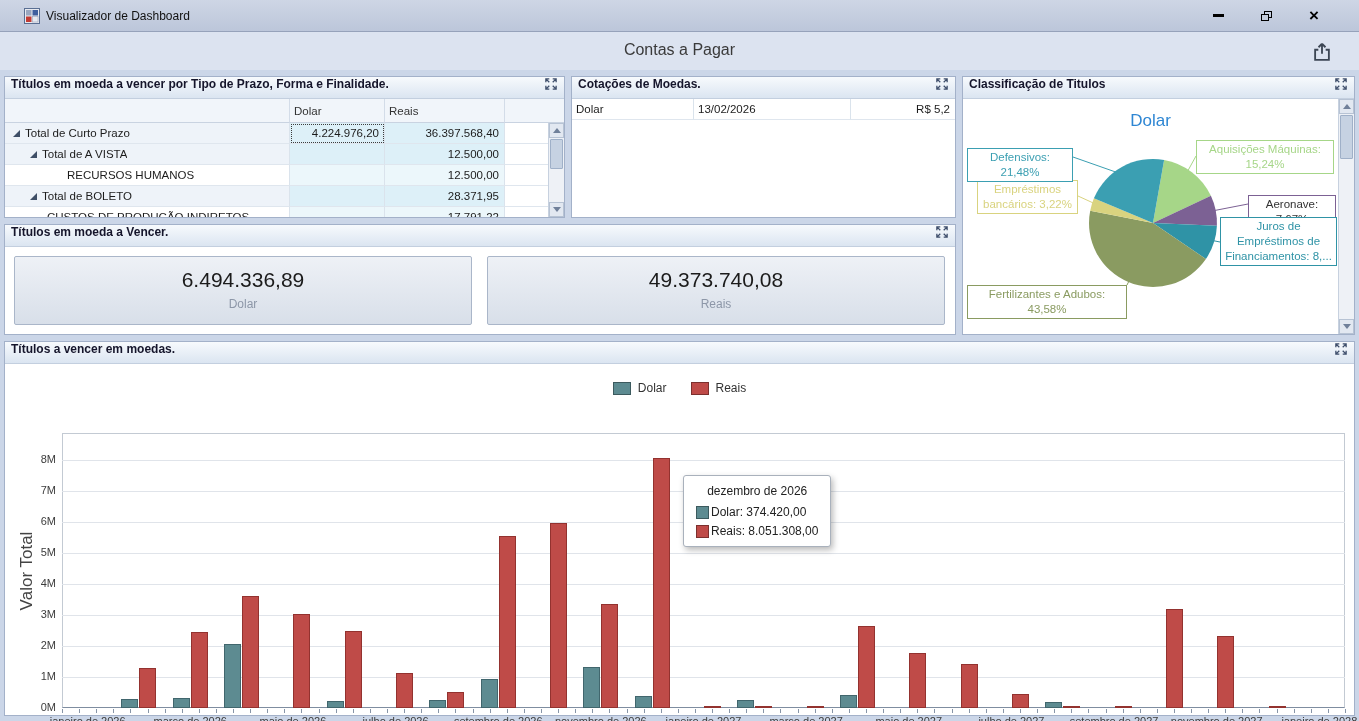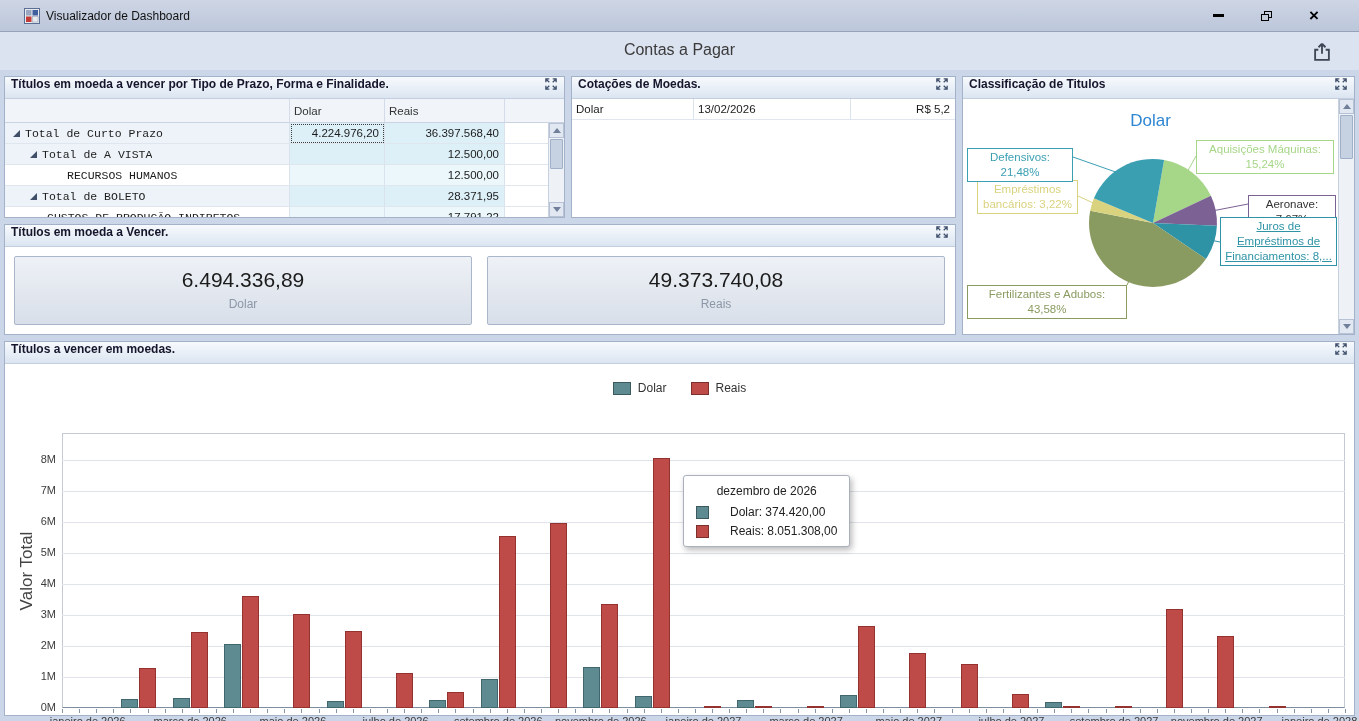--- a/index.html
+++ b/index.html
@@ -46,21 +46,21 @@
   .trow { height:21px; background:#fff; }
   .trow.grp .lab { background:#eef3f9; }
   .lab { flex:0 0 285px; }
   .vcol { flex:0 0 95px; justify-content:flex-end; padding-right:5px; }
   .rcol { flex:0 0 120px; justify-content:flex-end; padding-right:5px; }
   .fil  { flex:1 1 auto; border-right:none; }
   .val-d { background:#ddf0f8; }
   .val-l { background:#ecf7fb; }
   .focus { outline:1px dotted #3c3c3c; outline-offset:-2px; }
   .tri { width:0; height:0; border-left:7px solid transparent; border-bottom:7px solid #3f4f67; margin-right:5px; flex:none; }
-  .tlabel { overflow:hidden; text-overflow:ellipsis;font-family:Liberation Mono, monospace; }
+  .tlabel { overflow:hidden; text-overflow:ellipsis; }
 
   
   .vscroll { position:absolute; width:16px; background:#eef1f6; border-left:1px solid #c7d1df; }
   .sbtn { position:absolute; left:0; width:15px; height:15px; background:#e2e8f1;
     border:1px solid #b7c3d4; display:flex; align-items:center; justify-content:center; }
   .arr-up { width:0; height:0; border-left:4px solid transparent; border-right:4px solid transparent; border-bottom:5px solid #70809a; }
   .arr-dn { width:0; height:0; border-left:4px solid transparent; border-right:4px solid transparent; border-top:5px solid #70809a; }
   .sthumb { position:absolute; left:1px; width:13px; background:#c6d2e2; border:1px solid #9fb0c8; border-radius:1px; }
 
   
@@ -84,21 +84,21 @@
   .grid { position:absolute; height:1px; background:#e0e4ea; }
   .ytick { position:absolute; width:40px; text-align:right; font-size:11px; color:#3c3c3c; }
   .xtickmark { position:absolute; width:1px; height:4px; background:#8795a8; }
   .xlab { position:absolute; width:120px; text-align:center; font-size:11px; color:#3c3c3c; }
   .bar { position:absolute; border-style:solid; border-width:1px; }
   #ylabel { position:absolute; transform:rotate(-90deg); transform-origin:center;
     font-size:17px; color:#444; white-space:nowrap; }
   #tooltip { position:absolute; background:#fff; border:1px solid #a9b1bc; border-radius:3px;
     box-shadow:2px 3px 6px rgba(0,0,0,.28); padding:8px 12px; z-index:5; }
   #tooltip .tt-title { font-size:12px; color:#222; text-align:center; margin-bottom:7px; }
-  .tt-row { display:flex; align-items:center; gap:21px; font-size:12px; color:#222; margin-top:5px; }
+  .tt-row { display:flex; align-items:center; gap:2px; font-size:12px; color:#222; margin-top:5px; }
   .tt-sw { width:13px; height:13px; border:1px solid rgba(0,0,0,.35); flex:none; }
 </style>
 </head>
 <body>
 
 <div id="app">
 
   <div id="titlebar" class="abs">
     <svg id="appicon" viewBox="0 0 16 16">
       <rect x="0.5" y="0.5" width="15" height="15" fill="#e8eaf0" stroke="#5a6f93"></rect>
@@ -243,21 +243,21 @@
           <path d="M164 186 L169 176" stroke="#8a9b61" fill="none"></path>
           <path d="M190 124 L127.2 111.7 A64 64 0 0 1 130.9 99.3 Z" fill="#d9d37f"></path>
           <path d="M115 97 L139 108" stroke="#d9d37f" fill="none"></path>
           <path d="M190 124 L130.9 99.3 A64 64 0 0 1 201.1 61.0 Z" fill="#3b9fb2"></path>
           <path d="M110 58 L164 77" stroke="#3b9fb2" fill="none"></path>
         </svg>
       <div>
           <div class="plabel" style="left: 233px; top: 41px; width: 138px; border-color: rgb(166, 214, 136); color: rgb(166, 214, 136);">Aquisições Máquinas:
 15,24%</div>
           <div class="plabel" style="left: 285px; top: 96px; width: 88px; border-color: rgb(124, 97, 148); color: rgb(51, 51, 51);">Aeronave: 7,67%</div>
-          <div class="plabel" style="left: 257px; top: 118px; width: 117px; border-color: rgb(47, 147, 166); color: rgb(47, 147, 166); text-decoration: underline;">Juros de
+          <div class="plabel" style="left: 257px; top: 118px; width: 117px; border-color: rgb(47, 147, 166); color: rgb(47, 147, 166);">Juros de
 Empréstimos de
 Financiamentos: 8,...</div>
           <div class="plabel" style="left: 4px; top: 186px; width: 160px; border-color: rgb(138, 155, 97); color: rgb(138, 155, 97);">Fertilizantes e Adubos: 43,58%</div>
           <div class="plabel" style="left: 14px; top: 81px; width: 101px; border-color: rgb(217, 211, 127); color: rgb(217, 211, 127);">Empréstimos
 bancários: 3,22%</div>
           <div class="plabel" style="left: 4px; top: 49px; width: 106px; border-color: rgb(59, 159, 178); color: rgb(59, 159, 178);">Defensivos: 21,48%</div>
         </div>
     </div>
     <div class="vscroll" style="right:0;top:22px;bottom:0">
       <div class="sbtn" style="top:0">

